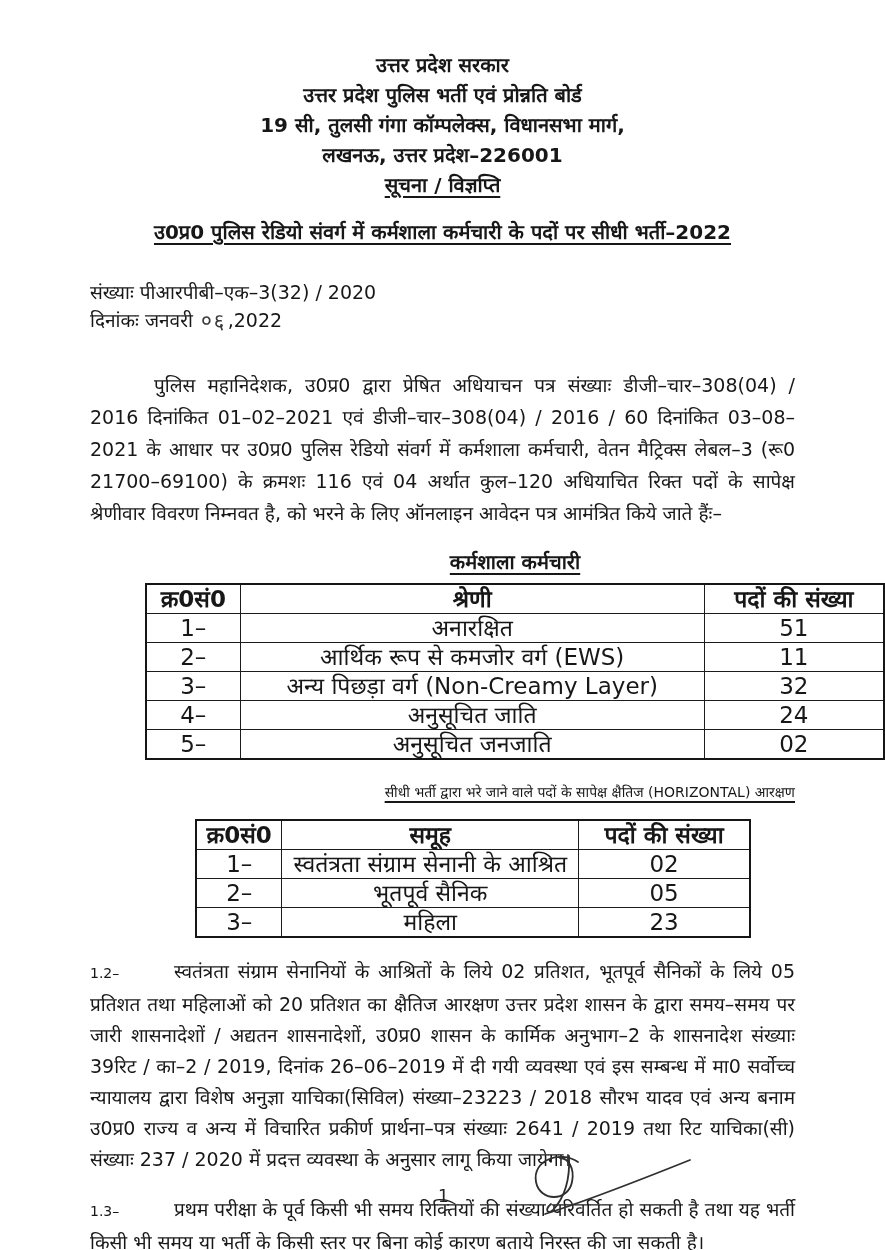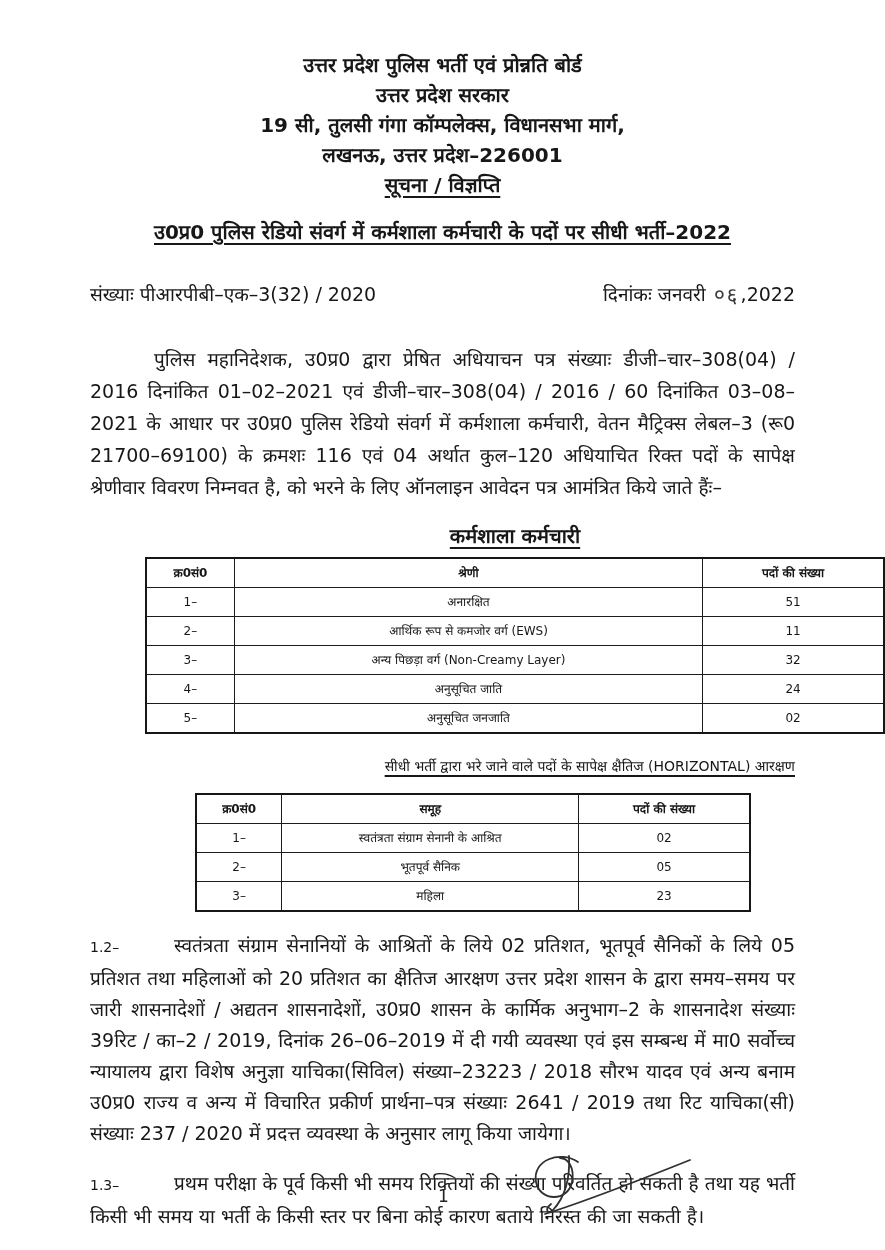--- a/index.html
+++ b/index.html
@@ -26,22 +26,23 @@
   .doc-title {
     margin-top: 18px;
     text-align: center;
     font-weight: 700;
     font-size: 20px;
   }
   .ref-row {
     margin-top: 34px;
     display: flex;
     justify-content: space-between;
-    align-items: flex-end;
+    align-items: flex-start;
     font-size: 19px;
+    flex-direction: column;
   }
   .handwritten {
     display: inline-block;
     transform: rotate(4deg) translateY(1px);
     color: #3a3a3a;
     font-size: 21px;
     letter-spacing: 2px;
     margin: 0 1px 0 8px;
   }
   .para {
@@ -50,21 +51,21 @@
     line-height: 32px;
     font-size: 19px;
   }
   .para.intro { text-indent: 64px; }
 
   .tbl-block1 { width: 740px; margin-left: 55px; margin-top: 14px; }
   .tbl-title { text-align: center; font-weight: 700; font-size: 20px; margin-bottom: 8px; }
   table.grid {
     border-collapse: collapse;
     width: 100%;
-    font-size: 12px;
+    font-size: 23px;
   }
   table.grid th, table.grid td {
     border: 1.6px solid #1c1c1c;
     padding: 2px 8px;
     line-height: 24px;
     text-align: center;
     font-weight: 400;
   }
   table.grid { border: 2.2px solid #161616; }
   table.grid th { font-weight: 700; }
@@ -96,22 +97,22 @@
   }
   col.c-sl1 { width: 77px; }  col.c-cat1 { width: 408px; } col.c-num1 { width: 158px; }
   col.c-sl2 { width: 86px; }  col.c-cat2 { width: 298px; } col.c-num2 { width: 172px; }
 </style>
 </head>
 <body>
 
 <div class="page">
 
   <div class="doc-header">
+    <span class="line">उत्तर प्रदेश सरकार</span>
     <span class="line">उत्तर प्रदेश पुलिस भर्ती एवं प्रोन्नति बोर्ड</span>
-    <span class="line">उत्तर प्रदेश सरकार</span>
     <span class="line">19 सी, तुलसी गंगा कॉम्पलेक्स, विधानसभा मार्ग,</span>
     <span class="line">लखनऊ, उत्तर प्रदेश–226001</span>
     <span class="line"><span class="u">सूचना / विज्ञप्ति</span></span>
   </div>
 
   <div class="doc-title">
     <span class="u">उ0प्र0 पुलिस रेडियो संवर्ग में कर्मशाला कर्मचारी के पदों पर सीधी भर्ती–2022</span>
   </div>
 
   <div class="ref-row">

